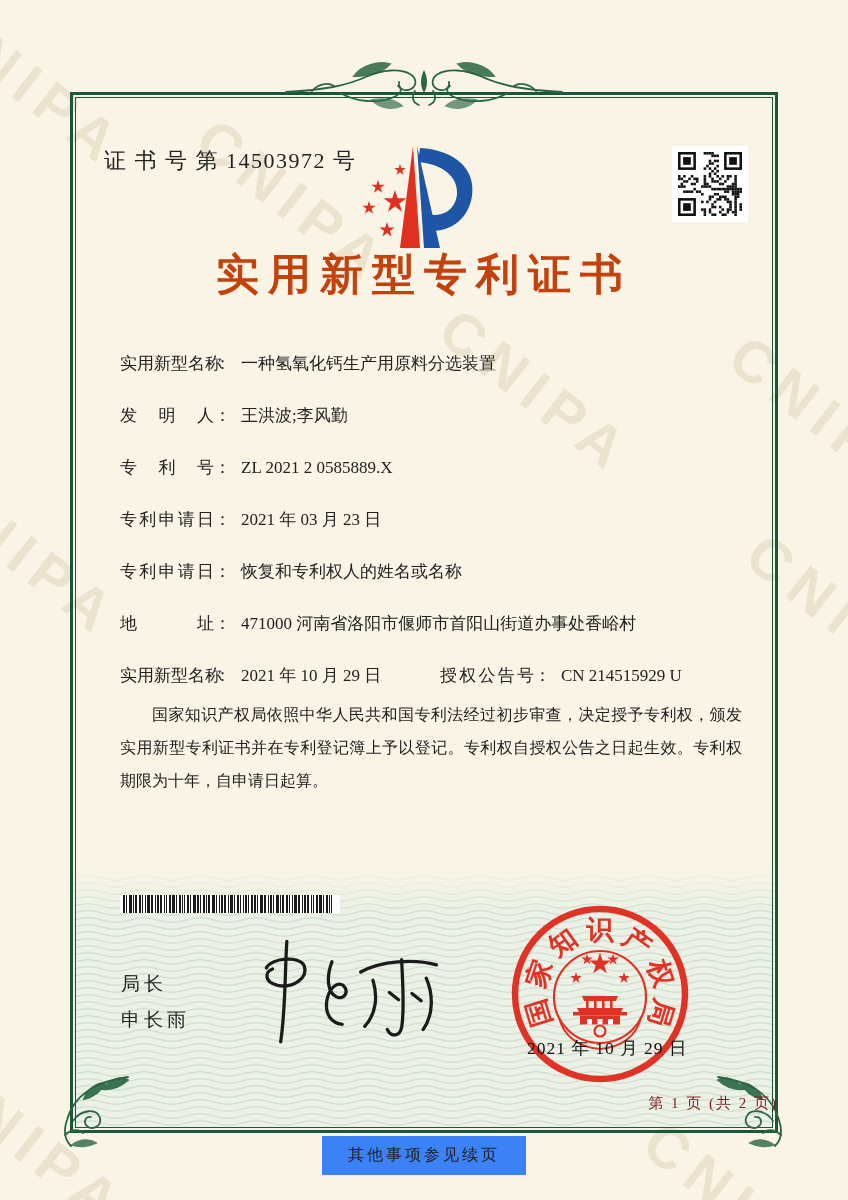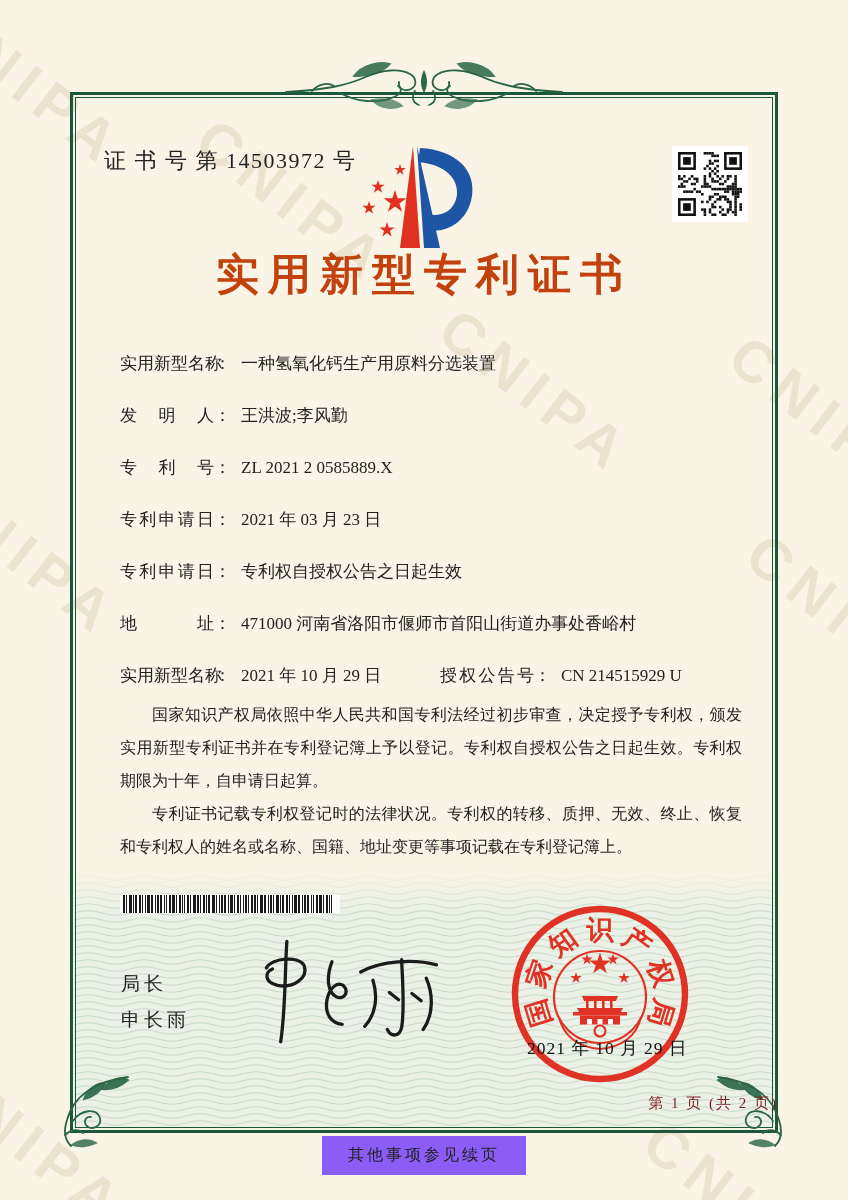--- a/index.html
+++ b/index.html
@@ -41,21 +41,21 @@
   .body-text p{margin:0;text-indent:2em;}
   .barcode{position:absolute;left:120px;top:895px;z-index:4;}
   .signer-role{position:absolute;left:121px;top:971px;font-size:19px;letter-spacing:4px;z-index:4;}
   .signer-name{position:absolute;left:121px;top:1007px;font-size:19px;letter-spacing:4px;z-index:4;}
   .signature{position:absolute;left:252px;top:934px;z-index:4;}
   .seal{position:absolute;left:507px;top:901px;z-index:4;opacity:.93;}
   .seal-date{position:absolute;left:527px;top:1036px;font-size:17.5px;letter-spacing:1px;color:#111;z-index:5;}
   .page-no{position:absolute;left:70px;top:1094px;width:708px;text-align:right;
     font-size:15px;letter-spacing:2px;color:#7f1d1d;z-index:4;}
   .footer-note{position:absolute;left:50%;transform:translateX(-50%);top:1136px;
-    background:#8b5cf6;padding:9px 26px;font-size:16px;letter-spacing:3px;z-index:4;}
+    background:#3b82f6;padding:9px 26px;font-size:16px;letter-spacing:3px;z-index:4;}
 </style>
 </head>
 <body>
 
 <svg class="band" width="700" height="262" viewBox="0 0 700 262">
   <rect width="700" height="262" fill="#ebf1e7"></rect>
   <g id="waves" stroke="#bdd3ba" stroke-width="1" fill="none" opacity="0.75">
       <path d="M0,5 q14,-4.5 28,0 t28,0 q14,-4.5 28,0 t28,0 q14,-4.5 28,0 t28,0 q14,-4.5 28,0 t28,0 q14,-4.5 28,0 t28,0 q14,-4.5 28,0 t28,0 q14,-4.5 28,0 t28,0 q14,-4.5 28,0 t28,0 q14,-4.5 28,0 t28,0 q14,-4.5 28,0 t28,0 q14,-4.5 28,0 t28,0 q14,-4.5 28,0 t28,0 q14,-4.5 28,0 t28,0"></path>
       <path d="M0,12 q14,-4.5 28,0 t28,0 q14,-4.5 28,0 t28,0 q14,-4.5 28,0 t28,0 q14,-4.5 28,0 t28,0 q14,-4.5 28,0 t28,0 q14,-4.5 28,0 t28,0 q14,-4.5 28,0 t28,0 q14,-4.5 28,0 t28,0 q14,-4.5 28,0 t28,0 q14,-4.5 28,0 t28,0 q14,-4.5 28,0 t28,0 q14,-4.5 28,0 t28,0 q14,-4.5 28,0 t28,0"></path>
       <path d="M0,19 q14,-4.5 28,0 t28,0 q14,-4.5 28,0 t28,0 q14,-4.5 28,0 t28,0 q14,-4.5 28,0 t28,0 q14,-4.5 28,0 t28,0 q14,-4.5 28,0 t28,0 q14,-4.5 28,0 t28,0 q14,-4.5 28,0 t28,0 q14,-4.5 28,0 t28,0 q14,-4.5 28,0 t28,0 q14,-4.5 28,0 t28,0 q14,-4.5 28,0 t28,0 q14,-4.5 28,0 t28,0"></path>
@@ -318,36 +318,35 @@
   <div class="frow" style="top:404px">
     <span class="flabel">发明人</span><span>：</span><span class="fvalue">王洪波;李风勤</span>
   </div>
   <div class="frow" style="top:456px">
     <span class="flabel">专利号</span><span>：</span><span class="fvalue">ZL 2021 2 0585889.X</span>
   </div>
   <div class="frow" style="top:508px">
     <span class="flabel">专利申请日</span><span>：</span><span class="fvalue">2021 年 03 月 23 日</span>
   </div>
   <div class="frow" style="top:560px">
-    <span class="flabel">专利申请日</span><span>：</span><span class="fvalue">专利权自授权公告之日起生效</span>
+    <span class="flabel">专利申请日</span><span>：</span><span class="fvalue">恢复和专利权人的姓名或名称</span>
   </div>
   <div class="frow" style="top:612px">
     <span class="flabel">地址</span><span>：</span><span class="fvalue">471000 河南省洛阳市偃师市首阳山街道办事处香峪村</span>
   </div>
   <div class="frow" style="top:664px">
     <span class="flabel">实用新型名称</span><span>：</span><span class="fvalue">2021 年 10 月 29 日</span>
     <span class="fpair2">
       <span class="flabel">授权公告号</span><span>：</span><span class="fvalue">CN 214515929 U</span>
     </span>
   </div>
 </div>
 
 <div class="body-text">
   <p>国家知识产权局依照中华人民共和国专利法经过初步审查，决定授予专利权，颁发实用新型专利证书并在专利登记簿上予以登记。专利权自授权公告之日起生效。专利权期限为十年，自申请日起算。</p>
-  <p>专利证书记载专利权登记时的法律状况。专利权的转移、质押、无效、终止、恢复和专利权人的姓名或名称、国籍、地址变更等事项记载在专利登记簿上。</p>
 </div>
 
 <svg class="barcode" width="220" height="18" viewBox="0 0 220 18">
   <rect width="220" height="18" fill="#fdfdfb"></rect>
   <g id="bc-bars" fill="#1a1a1a">
       <rect x="3" y="0" width="2" height="18"></rect>
       <rect x="6" y="0" width="1" height="18"></rect>
       <rect x="9" y="0" width="3" height="18"></rect>
       <rect x="13" y="0" width="1" height="18"></rect>
       <rect x="15" y="0" width="2" height="18"></rect>

